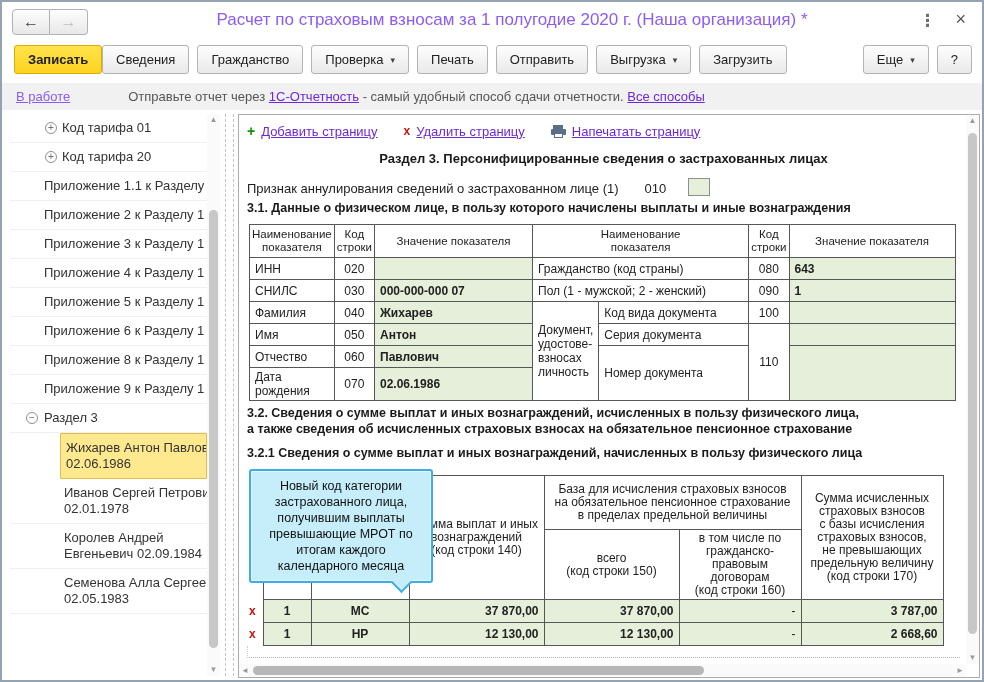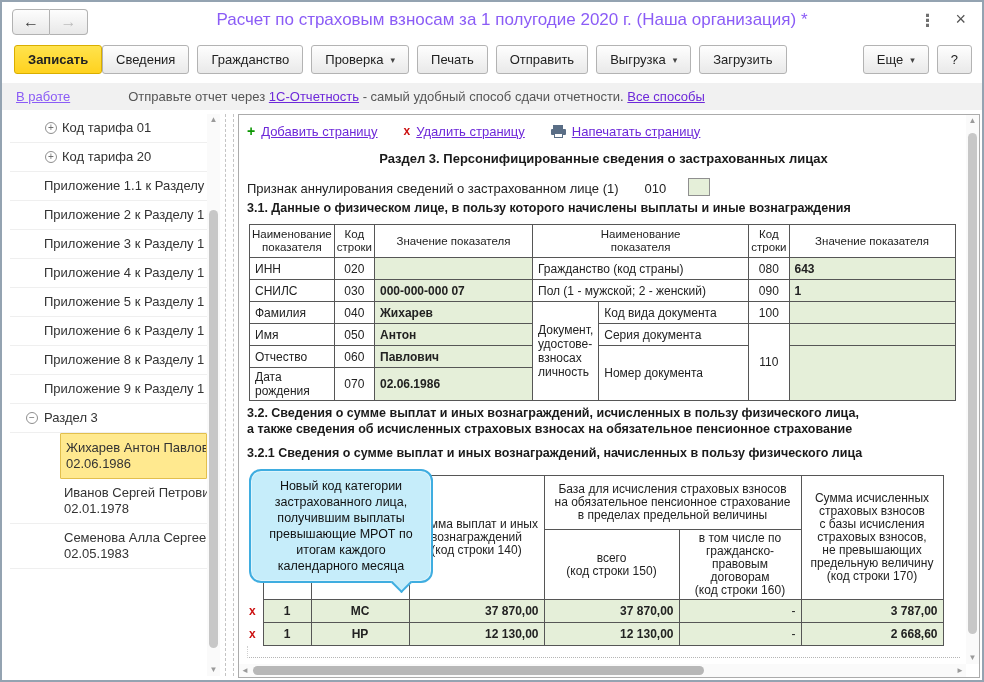--- a/index.html
+++ b/index.html
@@ -81,21 +81,21 @@
   .t321 td { border:1px solid #565656; font-size:12px; padding:2px 5px; vertical-align:middle; color:#222; }
   .t321 td.xcell { border:none; background:#fff; padding:0 2px; text-align:left; color:#cc1111; font-weight:bold; font-size:12px; }
   .t321 td.hdr { vertical-align:middle; }
   .t321 .hrow1 td { height:54px; }
   .t321 .hrow2 td { height:62px;text-align:center; }
   .t321 .drow td { height:23px; }
   td.num { text-align:right; font-weight:bold; }
   .addrow { display:flex; align-items:center; gap:7px; font-size:13px; padding:5px 0 6px 2px; border-bottom:1px dotted #b5b5b5; border-left:1px dotted #d0d0d0; }
 
   
-  .callout { position:absolute; left:4px; top:334px; width:184px; height:112px; background:#c6edfa; border:2px solid #3fade0; border-radius:12px; z-index:6; display:flex; align-items:center; justify-content:center; padding:6px 8px; text-align:center; font-size:12.5px; line-height:16px; color:#111; box-shadow:0 0 0 1px rgba(255,255,255,.4) inset; }
+  .callout { position:absolute; left:4px; top:334px; width:184px; height:112px; background:#c6edfa; border:2px solid #3fade0; border-radius:3px; z-index:6; display:flex; align-items:center; justify-content:center; padding:6px 8px; text-align:center; font-size:12.5px; line-height:16px; color:#111; box-shadow:0 0 0 1px rgba(255,255,255,.4) inset; }
   .callout .tail { position:absolute; bottom:-9px; right:22px; width:15px; height:15px; background:#c6edfa; border-right:2px solid #3fade0; border-bottom:2px solid #3fade0; transform:rotate(45deg); }
 
   .prn-icon { display:inline-block; width:15px; height:13px; position:relative; }
   .prn-icon .p1 { position:absolute; left:2px; top:0; width:10px; height:4px; background:#5a6e86; }
   .prn-icon .p2 { position:absolute; left:0; top:4px; width:15px; height:6px; background:#5a6e86; border-radius:1px; }
   .prn-icon .p3 { position:absolute; left:3px; top:8px; width:9px; height:5px; background:#fff; border:1px solid #5a6e86; }
 </style>
 </head>
 <body>
 
@@ -172,20 +172,22 @@
       <div class="side-item"><span>Приложение 4 к Разделу 1</span></div>
       <div class="side-item"><span>Приложение 5 к Разделу 1</span></div>
       <div class="side-item"><span>Приложение 6 к Разделу 1</span></div>
       <div class="side-item"><span>Приложение 8 к Разделу 1</span></div>
       <div class="side-item"><span>Приложение 9 к Разделу 1</span></div>
       <div class="side-item lvl-root"><span class="tree-ico">−</span><span>Раздел 3</span></div>
       <div class="side-item lvl-person selected"><span>Жихарев Антон Павлович
 02.06.1986</span></div>
       <div class="side-item lvl-person"><span>Иванов Сергей Петрович
 02.01.1978</span></div>
+      <div class="side-item lvl-person"><span>Королев Андрей
+Евгеньевич 02.09.1984</span></div>
       <div class="side-item lvl-person"><span>Семенова Алла Сергеевна
 02.05.1983</span></div>
     </div>
     <div class="side-scroll">
       <span class="sb-arrow" style="top:0;">▲</span>
       <div class="thumb" style="top:96px; bottom:28px;"></div>
       <span class="sb-arrow" style="bottom:0;">▼</span>
     </div>
   </div>
   <div class="splitter" style="left:223px;"></div>

